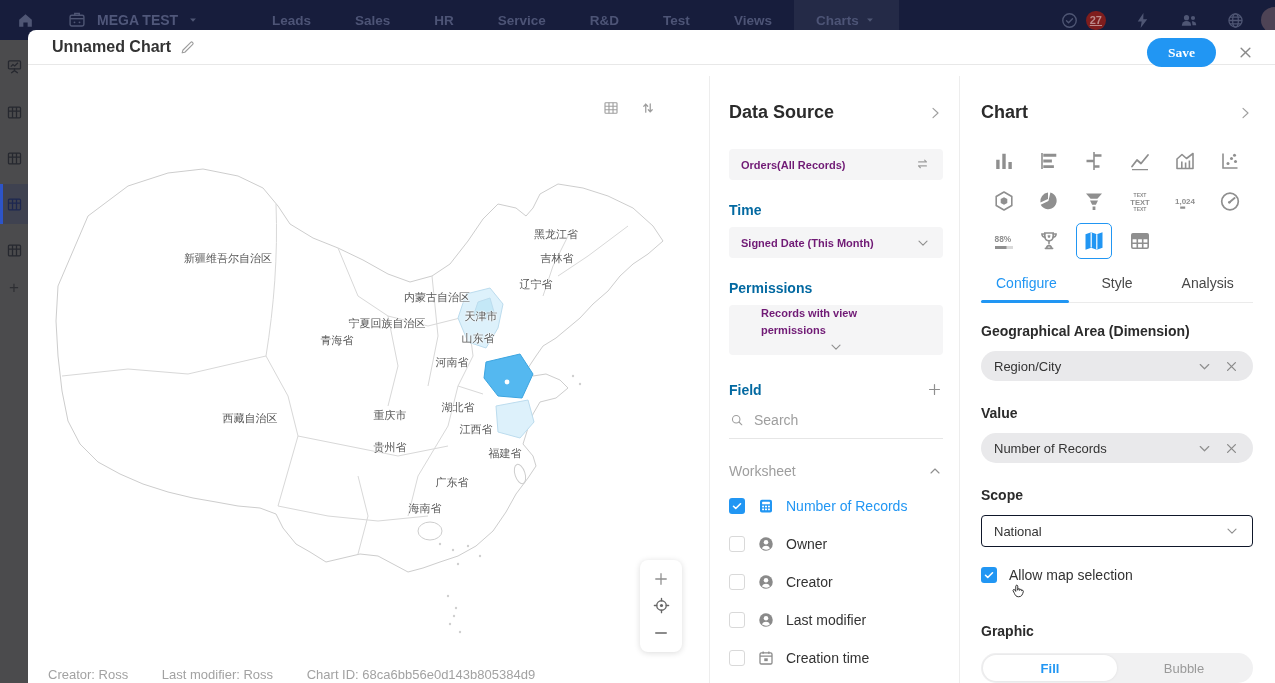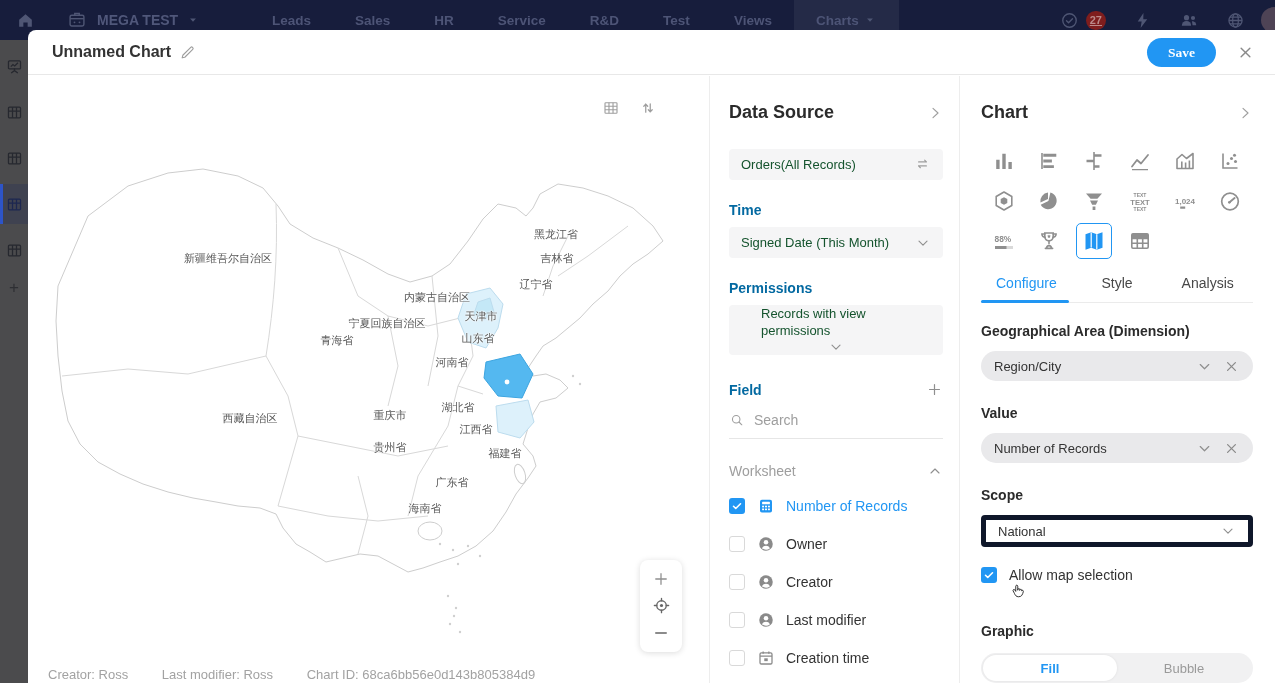--- a/index.html
+++ b/index.html
@@ -21,21 +21,21 @@
   .nav-avatar { position:absolute; right:-12px; top:7px; width:26px; height:26px; border-radius:50%; background:#4e4355; }
 
   
   #sidebar { position:absolute; top:40px; left:0; width:28px; height:643px; background:#4b4b4d; z-index:1; display:flex; flex-direction:column; align-items:center; }
   .sb-item { width:28px; height:40px; display:flex; align-items:center; justify-content:center; margin-top:6px; }
   .sb-item.active { background:#3f4250; box-shadow:inset 3px 0 0 #2d54c8; }
   .sb-plus { color:#2e2f33; font-size:17px; margin-top:8px; }
 
   
   #modal { position:absolute; top:30px; left:28px; width:1247px; height:653px; background:#fff; border-top-left-radius:8px; z-index:2; overflow:hidden; }
-  #modal-header { position:relative; height:45px; border-bottom:1px solid #e8e8e8; display:flex; align-items:center; }
+  #modal-header { position:relative; height:35px; border-bottom:1px solid #e8e8e8; display:flex; align-items:center; }
   #modal-title { font-size:16px; font-weight:bold; color:#333; margin-left:24px; }
   #title-edit { margin-left:8px; }
   #save-btn { position:absolute; right:59px; top:8px; height:29px; padding:0 21px; border:none; border-radius:15px; background:#2196f3; color:#fff; font-size:13.5px; font-weight:bold; font-family:Liberation Serif, serif; }
   #modal-close { position:absolute; right:20px; top:13px; }
 
   #content { position:absolute; top:46px; left:0; right:0; bottom:0; display:flex; }
 
   
   #map-panel { position:relative; width:682px; height:607px; flex:none; border-right:1px solid #ededed; overflow:hidden; }
   #map-svg { position:absolute; left:0; top:0; }
@@ -43,21 +43,21 @@
   #map-tools { position:absolute; top:23px; right:52px; display:flex; gap:19px; }
   #map-zoomer { position:absolute; left:612px; top:484px; width:42px; height:92px; background:#fff; border-radius:8px; box-shadow:0 1px 6px rgba(0,0,0,.14); display:flex; flex-direction:column; align-items:center; justify-content:space-around; padding:6px 0; }
   #map-footer { position:absolute; left:20px; top:591px; font-size:13px; color:#a2a2a2; white-space:nowrap; }
   #map-footer span { margin-right:30px; }
 
   
   #ds-panel { position:relative; width:250px; height:607px; flex:none; border-right:1px solid #ededed; padding:0 16px 0 19px; overflow:hidden; }
   .panel-h2 { margin-top:26px; display:flex; align-items:center; justify-content:space-between; }
   .panel-h2 .t { font-size:18px; font-weight:bold; color:#2b2b2b; }
   .pill { background:#f5f5f6; border-radius:4px; height:31px; display:flex; align-items:center; padding:0 12px; justify-content:space-between; }
-  .pill .pt { font-size:13px; font-weight:normal; color:#14532d; }
+  .pill .pt { font-size:11px; font-weight:bold; color:#701a75; }
   .pill.tall { height:50px;flex-direction:column; }
   .pill.tall .pt { line-height:17px; }
   .sec-label { font-size:14px; font-weight:bold; color:#0369a1; margin-top:22px; }
   .row-between { display:flex; align-items:center; justify-content:space-between; }
   #field-row { margin-top:26px; }
   #search-row { display:flex; align-items:center; gap:9px; margin-top:14px; padding-bottom:10px; border-bottom:1px solid #e6e6e6; }
   #search-row input { border:none; outline:none; font-size:14px; color:#333; font-family:inherit; width:160px; }
   #search-row input::placeholder { color:#9e9e9e; }
   #worksheet-row { margin-top:24px; }
   #worksheet-row .t { font-size:14px; color:#9e9e9e; }
@@ -77,21 +77,21 @@
   .type-box { width:24px; height:24px; display:flex; align-items:center; justify-content:center; }
   .type-cell.selected .type-box { width:36px; height:36px; border:1.5px solid #2196f3; border-radius:5px; background:#fff; }
   #tabs { position:relative; margin-top:10px; height:32px; display:flex; border-bottom:1px solid #ebebeb; }
   .tab { flex:1; text-align:center; font-size:14px; color:#474747; padding-top:4px; }
   .tab.active { color:#2196f3; }
   #tab-underline { position:absolute; left:0; bottom:-1px; width:88px; height:3px; background:#2196f3; border-radius:2px; }
   .cfg-label { font-size:14px; font-weight:bold; color:#2b2b2b; }
   .spill { background:#e9e9eb; border-radius:16px; height:30px; display:flex; align-items:center; padding:0 13px; margin-top:12px; }
   .spill .pt { font-size:13px; color:#333; flex:1; }
   .spill .ic { margin-left:10px; }
-  #scope-select { margin-top:12px; height:32px; border:5px solid #0f172a; border-radius:4px; background:#fff; display:flex; align-items:center; padding:0 12px; justify-content:space-between; }
+  #scope-select { margin-top:12px; height:32px; border:1px solid #0f172a; border-radius:4px; background:#fff; display:flex; align-items:center; padding:0 12px; justify-content:space-between; }
   #scope-select .pt { font-size:13px; color:#333; }
   #allow-row { position:relative; margin-top:20px; display:flex; align-items:center; gap:12px; }
   #allow-row .lbl { font-size:14px; color:#333; }
   #cursor-icon { position:absolute; left:27px; top:14px; width:20px; height:20px; }
   #segmented { margin-top:14px; height:30px; background:#f1f1f2; border-radius:15px; display:flex; padding:2px; }
   .seg { flex:1; border-radius:13px; display:flex; align-items:center; justify-content:center; font-size:13px; color:#9a9a9a; }
   .seg.active { background:#fff; color:#2196f3; font-weight:bold; box-shadow:0 0 3px rgba(0,0,0,.08); }
   .mt20{margin-top:20px}.mt24{margin-top:24px}.mt40{margin-top:40px}
 </style>
 </head>

